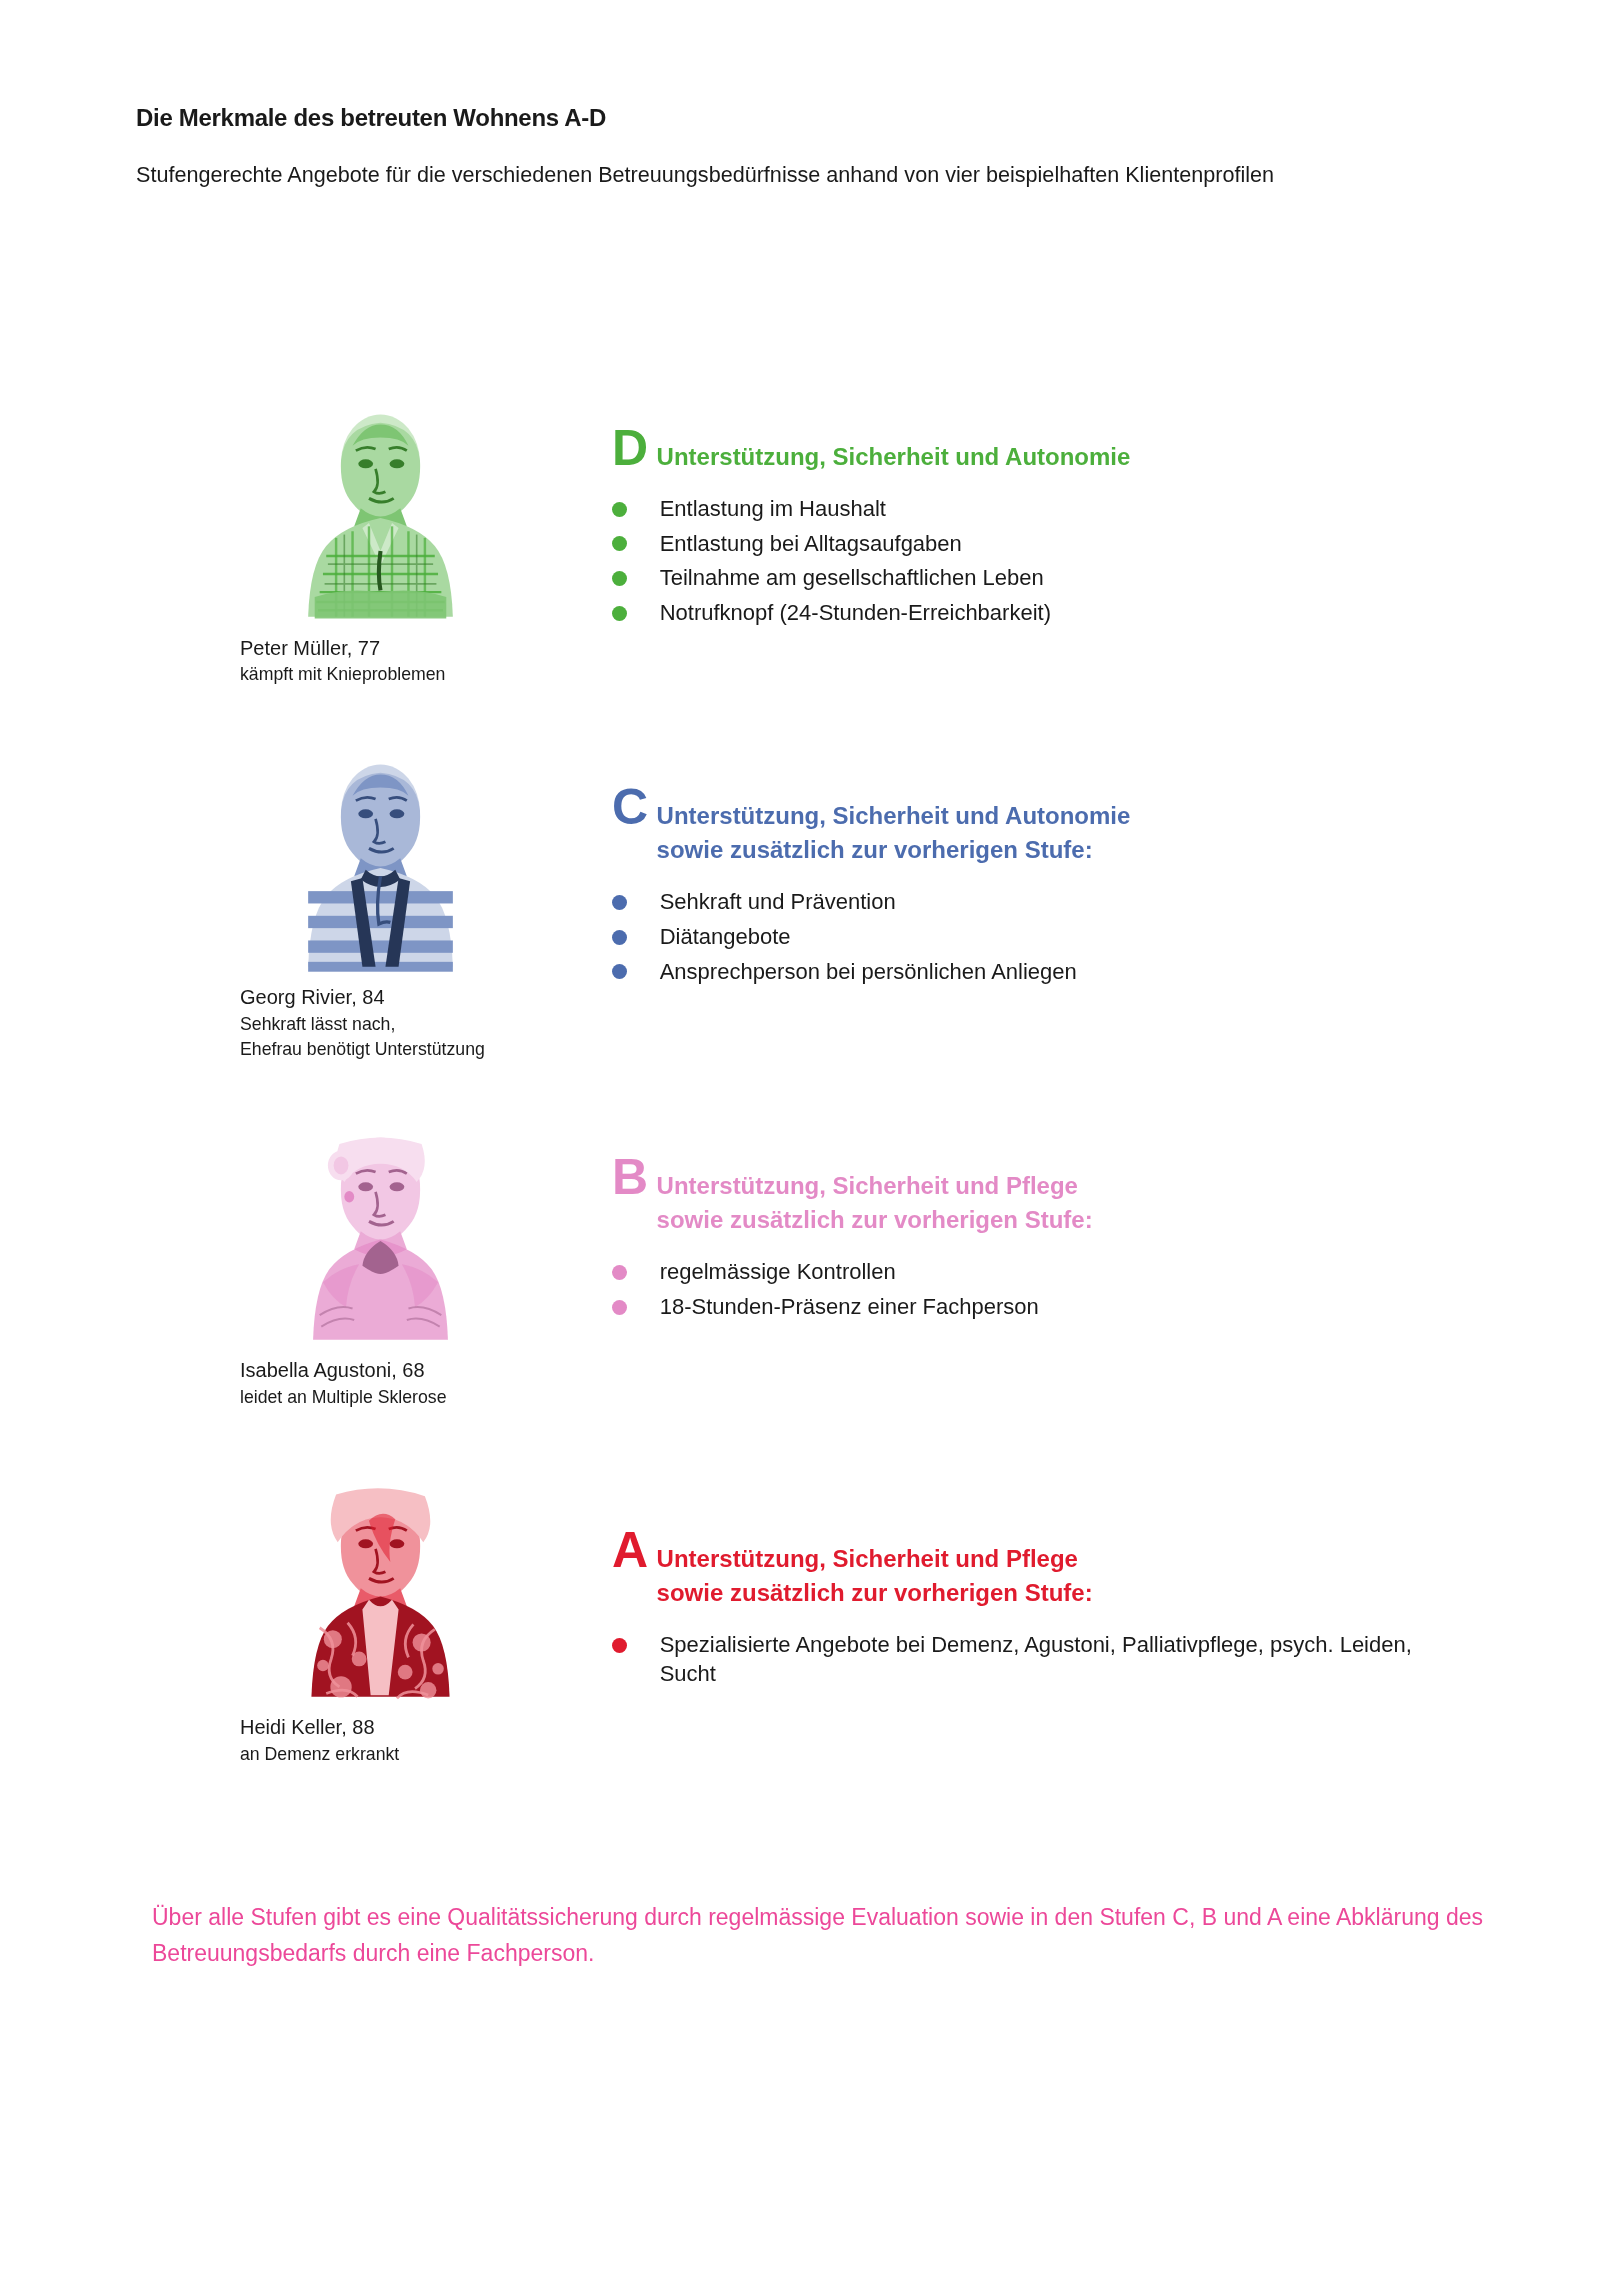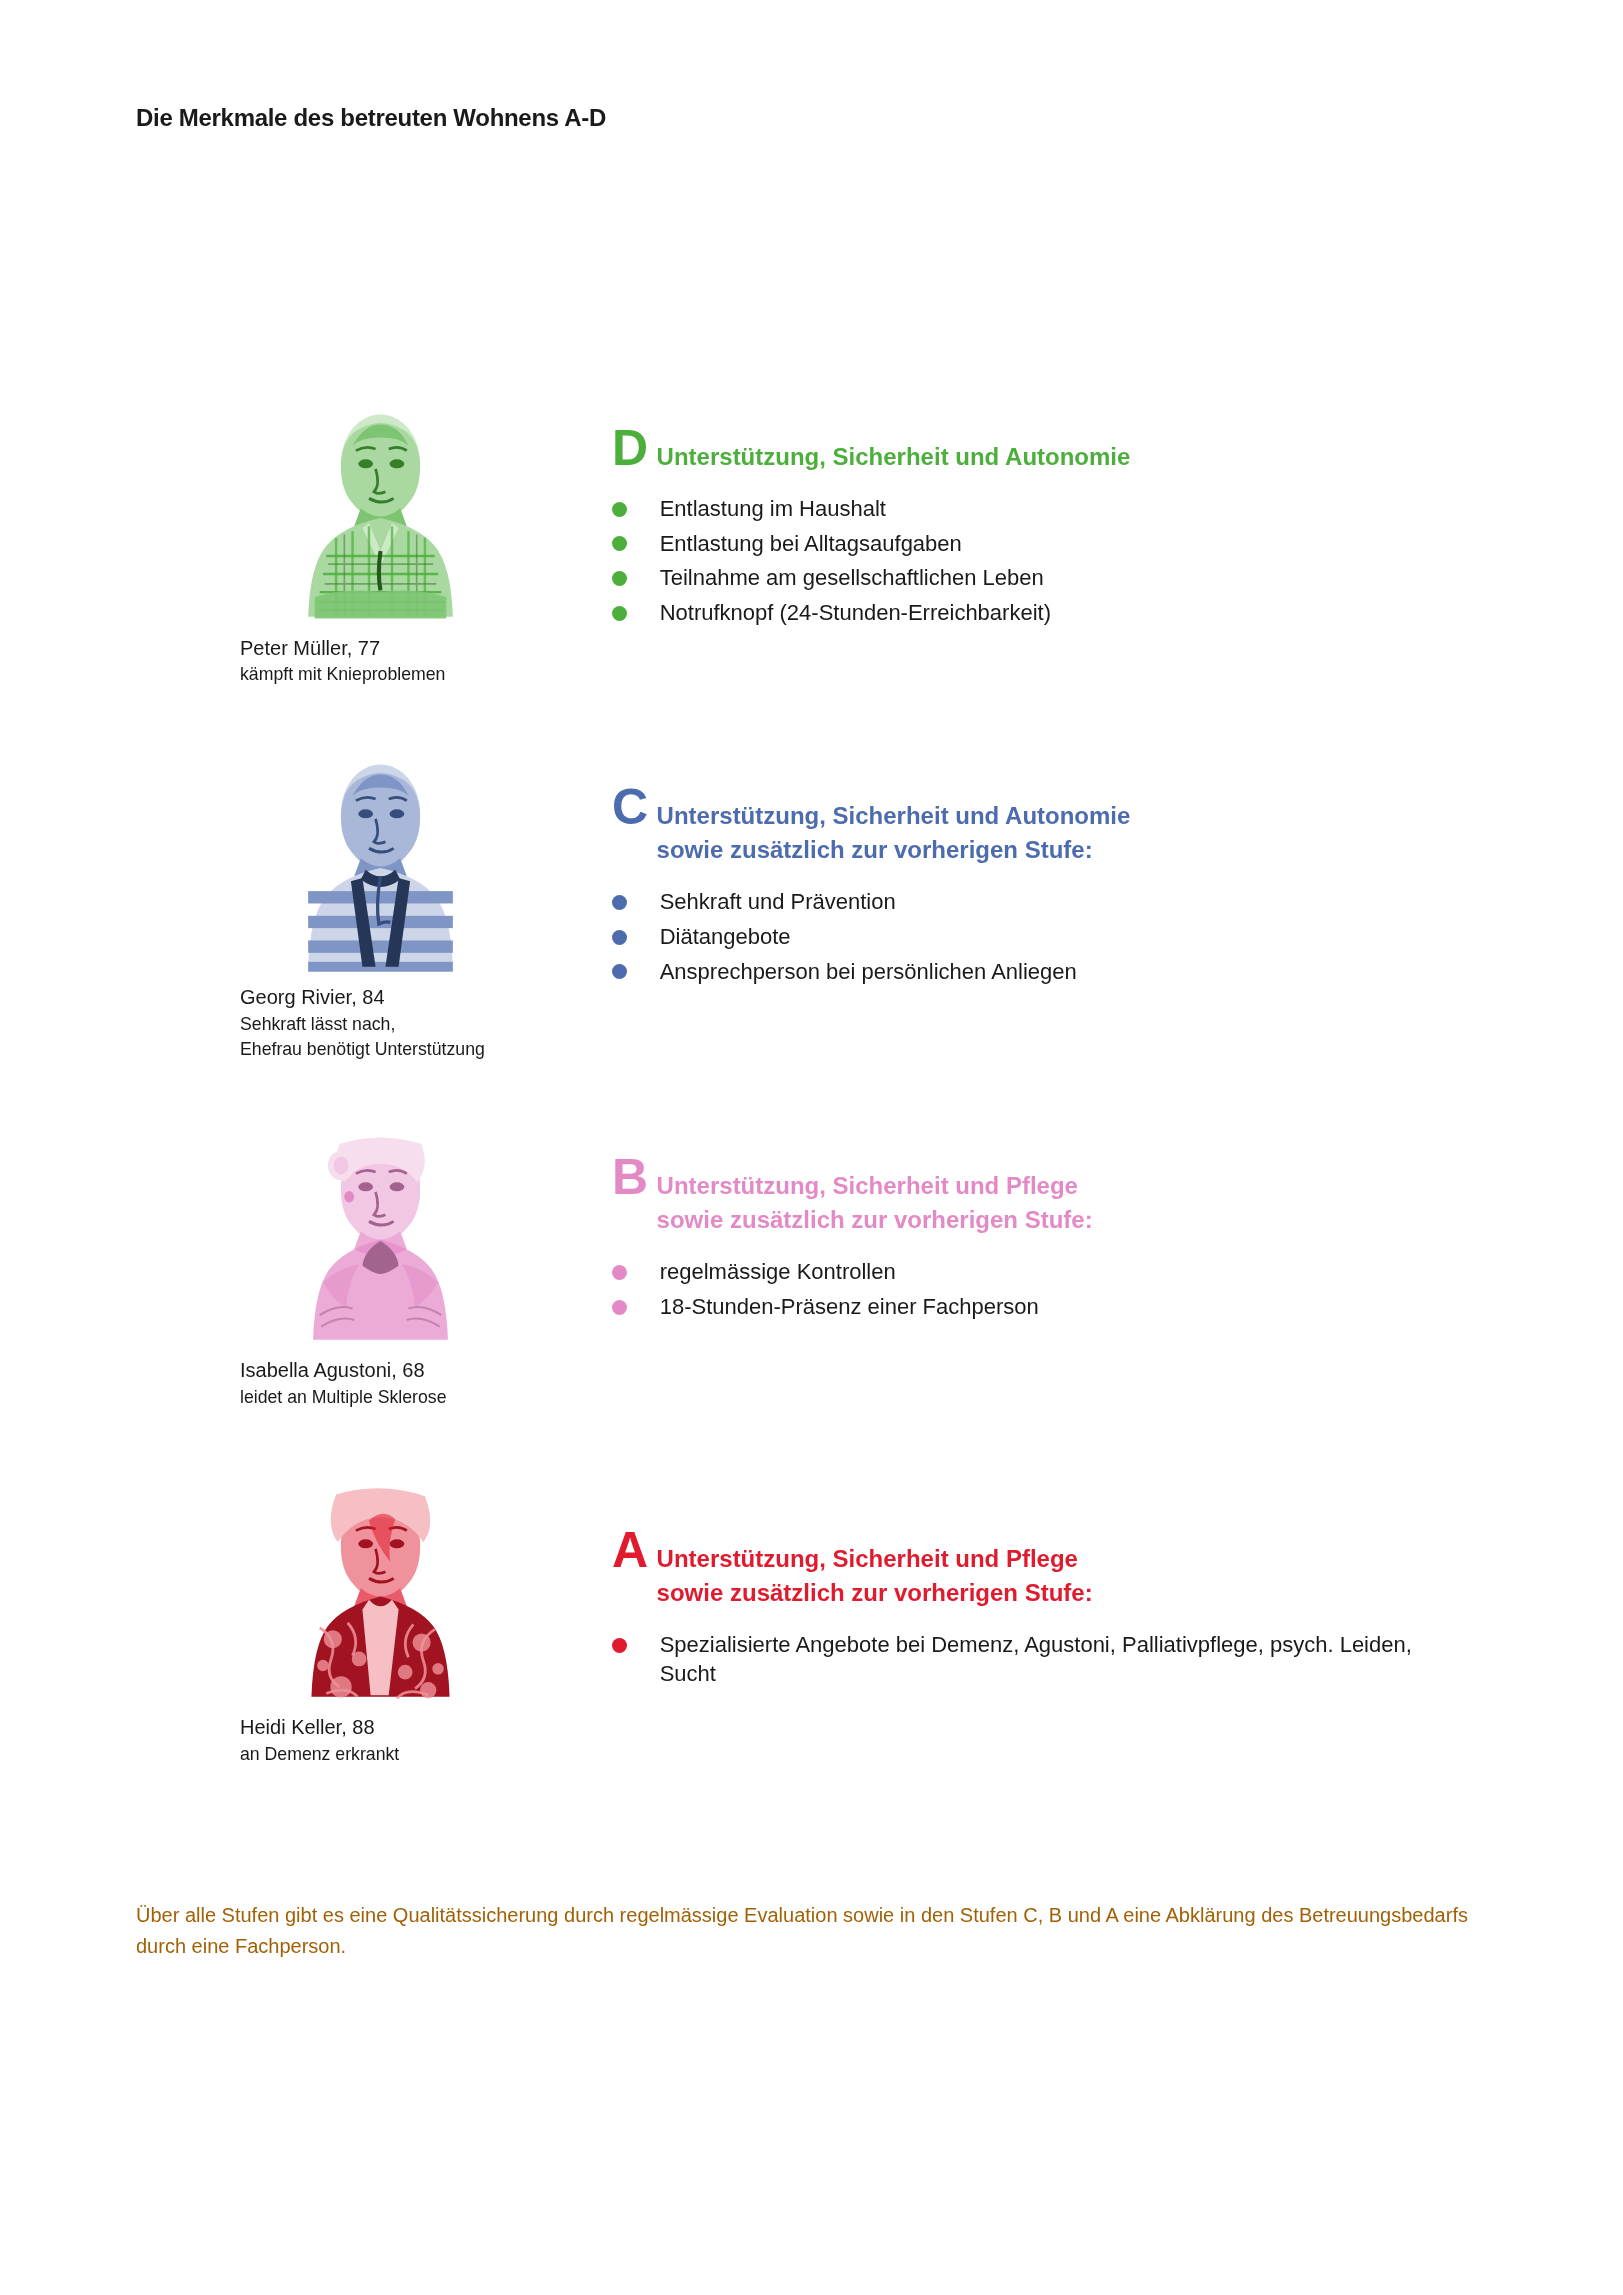--- a/index.html
+++ b/index.html
@@ -111,35 +111,36 @@
     height: 15px;
     border-radius: 50%;
     margin-top: 7.9px;
     margin-right: 13.7px;
   }
   .bullet-text { flex: 1 1 auto; margin-left: 19px; }
 
   
   .footer-note {
     position: absolute;
-    left: 136px;
+    left: 152px;
     top: 1900px;
     width: 1335px;
-    font-size: 20px;
+    font-size: 23px;
     line-height: 1.55;
-    color: #a16207;
+    color: #ec4899;
   }
 </style>
 </head>
 <body>
 
 <div class="page">
 
   <div class="header">
     <h1 class="doc-title">Die Merkmale des betreuten Wohnens A-D</h1>
+    <p class="doc-subtitle">Stufengerechte Angebote für die verschiedenen Betreuungsbedürfnisse anhand von vier beispielhaften Klientenprofilen</p>
   </div>
 
   <div class="stages" id="stages">
       <div class="stage" style="height: 353px; position: absolute; top: 0px; left: 0px;">
     <div class="stage-portrait-col" style="top:0px">
       <div class="portrait-frame">
         <svg class="portrait-svg" width="281" height="222" viewBox="0 0 220 270" preserveAspectRatio="xMidYMax meet" aria-hidden="true">
     <ellipse cx="110" cy="72" rx="48" ry="58" fill="#cde9c8"></ellipse>
     <path d="M62 70 q4 -42 48 -46 q44 4 48 46 q2 34 -14 52 q-16 20 -34 20 q-18 0 -34 -20 q-16 -18 -14 -52z" fill="#a9d9a1"></path>
     <path d="M76 52 q14 -26 34 -26 q22 0 34 26 q-10 -10 -34 -10 q-24 0 -34 10z" fill="#7ec573"></path>

